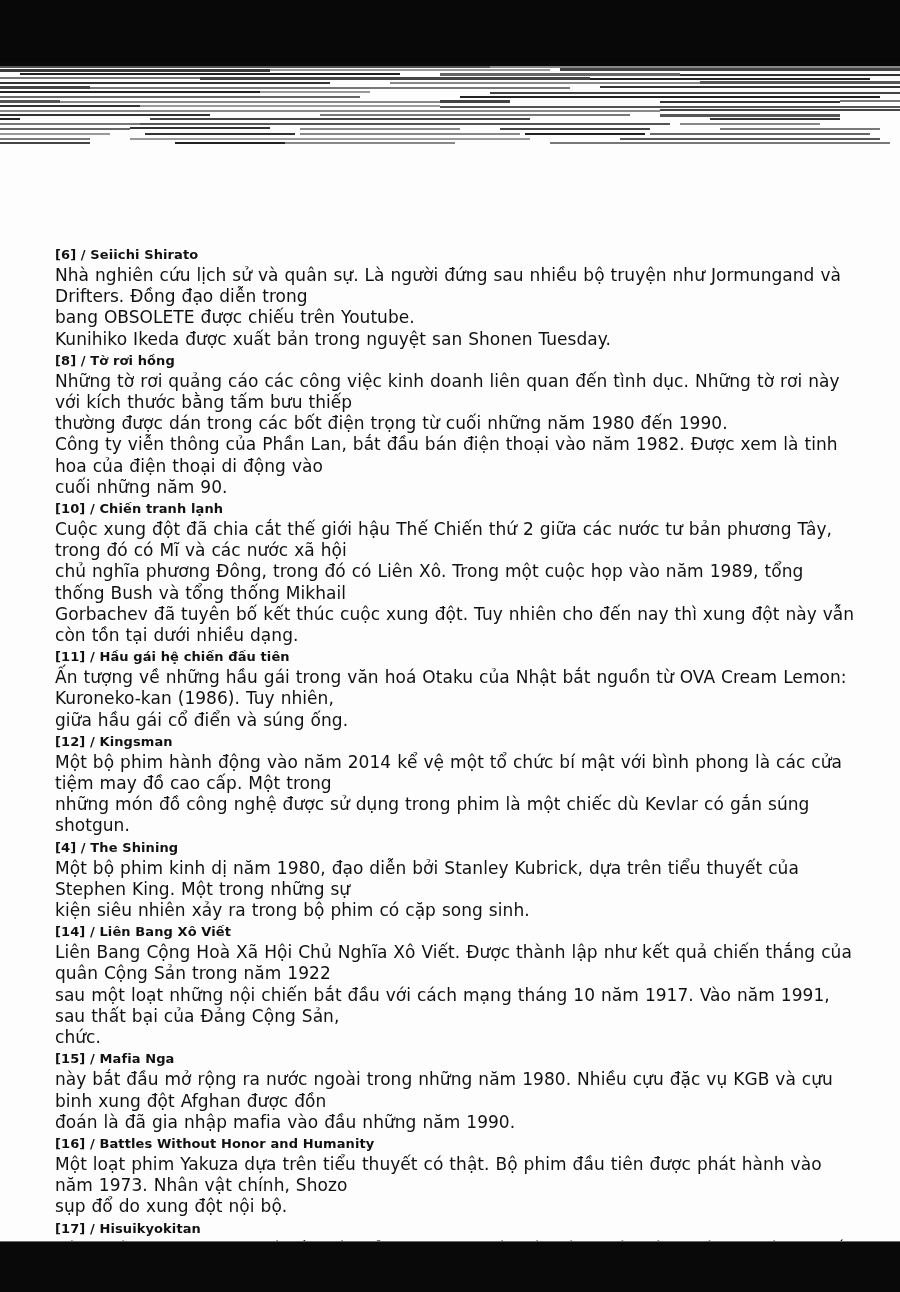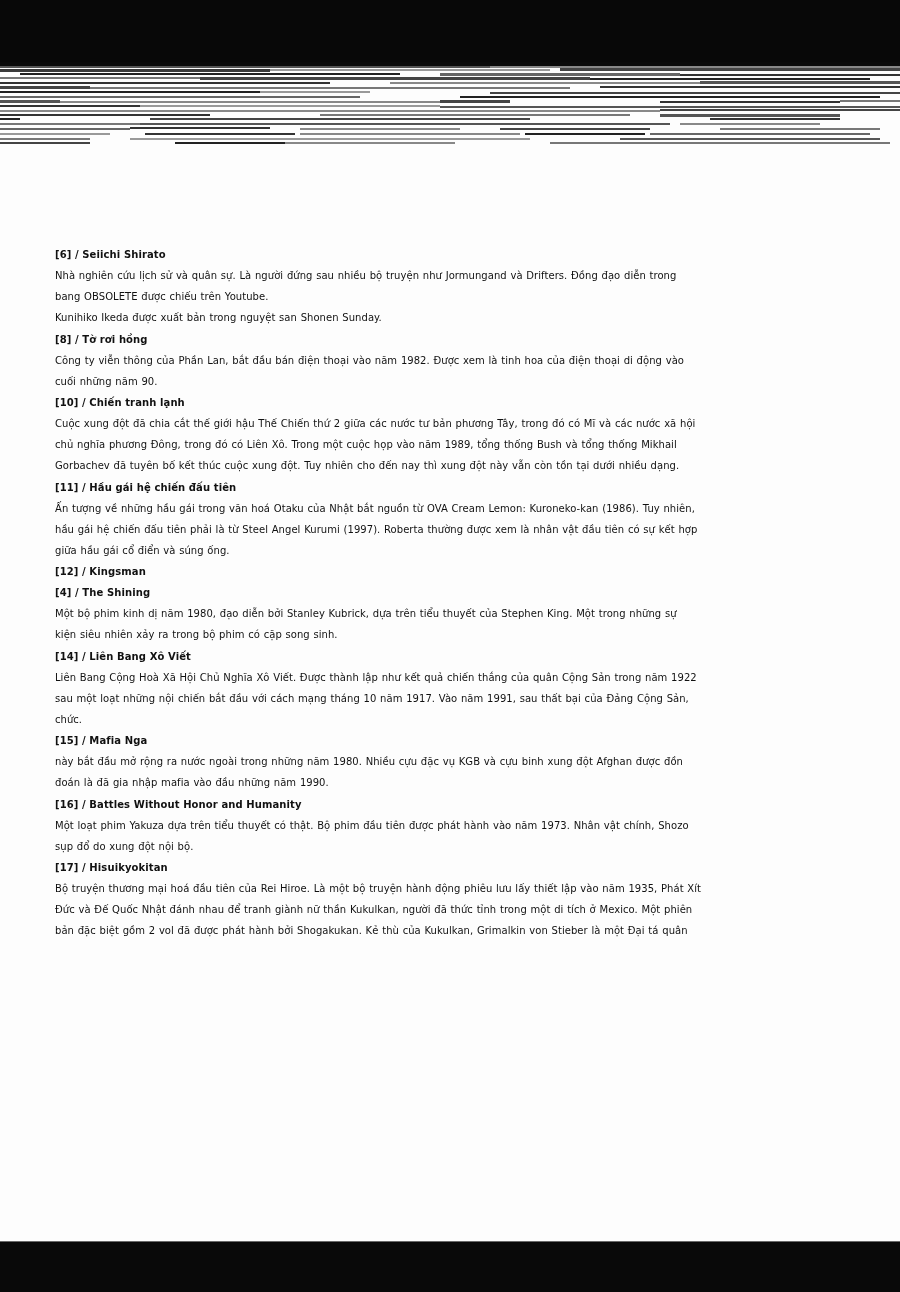--- a/index.html
+++ b/index.html
@@ -20,29 +20,29 @@
       position: absolute; left: 0; top: 62px; width: 900px; height: 100px;
     }
     .speed-lines svg { display: block; }
     .notes {
       position: absolute;
       left: 55px;
       top: 244px;
       width: 800px;
     }
     .note-title {
-      font-size: 10px;
+      font-size: 13px;
       font-weight: bold;
       line-height: 21px;
       height: 21px;
       white-space: nowrap;
       letter-spacing: 0.1px;
     }
     .note-body {
-      font-size: 10px;
+      font-size: 17px;
       line-height: 21.2px;
       margin: 0;
       letter-spacing: 0.05px;
       word-spacing: 0.5px;
     }
     .bottom-band {
       position: absolute; left: 0; top: 1241px; width: 900px; height: 51px;
       background: #090909;
       border-top: 1px solid #6a6a6a;
     }
@@ -122,51 +122,56 @@
 <div class="notes">
   <div class="note">
     <div class="note-title">[6] / Seiichi Shirato</div>
     <div class="note-body">
       <div>Nhà nghiên cứu lịch sử và quân sự. Là người đứng sau nhiều bộ truyện như Jormungand và Drifters. Đồng đạo diễn trong</div>
       <div>bang OBSOLETE được chiếu trên Youtube.</div>
     </div>
   </div>
   <div class="note">
     <div class="note-body">
-      <div>Kunihiko Ikeda được xuất bản trong nguyệt san Shonen Sunday.</div>
+      <div>Kunihiko Ikeda được xuất bản trong nguyệt san Shonen Tuesday.</div>
     </div>
   </div>
   <div class="note">
     <div class="note-title">[8] / Tờ rơi hồng</div>
+    <div class="note-body">
+      <div>Những tờ rơi quảng cáo các công việc kinh doanh liên quan đến tình dục. Những tờ rơi này với kích thước bằng tấm bưu thiếp</div>
+      <div>thường được dán trong các bốt điện trọng từ cuối những năm 1980 đến 1990.</div>
+    </div>
   </div>
   <div class="note">
     <div class="note-body">
       <div>Công ty viễn thông của Phần Lan, bắt đầu bán điện thoại vào năm 1982. Được xem là tinh hoa của điện thoại di động vào</div>
       <div>cuối những năm 90.</div>
     </div>
   </div>
   <div class="note">
     <div class="note-title">[10] / Chiến tranh lạnh</div>
     <div class="note-body">
       <div>Cuộc xung đột đã chia cắt thế giới hậu Thế Chiến thứ 2 giữa các nước tư bản phương Tây, trong đó có Mĩ và các nước xã hội</div>
       <div>chủ nghĩa phương Đông, trong đó có Liên Xô. Trong một cuộc họp vào năm 1989, tổng thống Bush và tổng thống Mikhail</div>
       <div>Gorbachev đã tuyên bố kết thúc cuộc xung đột. Tuy nhiên cho đến nay thì xung đột này vẫn còn tồn tại dưới nhiều dạng.</div>
     </div>
   </div>
   <div class="note">
     <div class="note-title">[11] / Hầu gái hệ chiến đấu tiên</div>
     <div class="note-body">
       <div>Ấn tượng về những hầu gái trong văn hoá Otaku của Nhật bắt nguồn từ OVA Cream Lemon: Kuroneko-kan (1986). Tuy nhiên,</div>
-      <div>hầu gái hệ chiến đấu tiên phải là từ Steel Angel Kurumi (1997). Roberta thường được xem là nhân vật đầu tiên có sự kết hợp</div>
       <div>giữa hầu gái cổ điển và súng ống.</div>
     </div>
   </div>
   <div class="note">
     <div class="note-title">[12] / Kingsman</div>
     <div class="note-body">
+      <div>Một bộ phim hành động vào năm 2014 kể vệ một tổ chức bí mật với bình phong là các cửa tiệm may đồ cao cấp. Một trong</div>
+      <div>những món đồ công nghệ được sử dụng trong phim là một chiếc dù Kevlar có gắn súng shotgun.</div>
     </div>
   </div>
   <div class="note">
     <div class="note-title">[4] / The Shining</div>
     <div class="note-body">
       <div>Một bộ phim kinh dị năm 1980, đạo diễn bởi Stanley Kubrick, dựa trên tiểu thuyết của Stephen King. Một trong những sự</div>
       <div>kiện siêu nhiên xảy ra trong bộ phim có cặp song sinh.</div>
     </div>
   </div>
   <div class="note">

